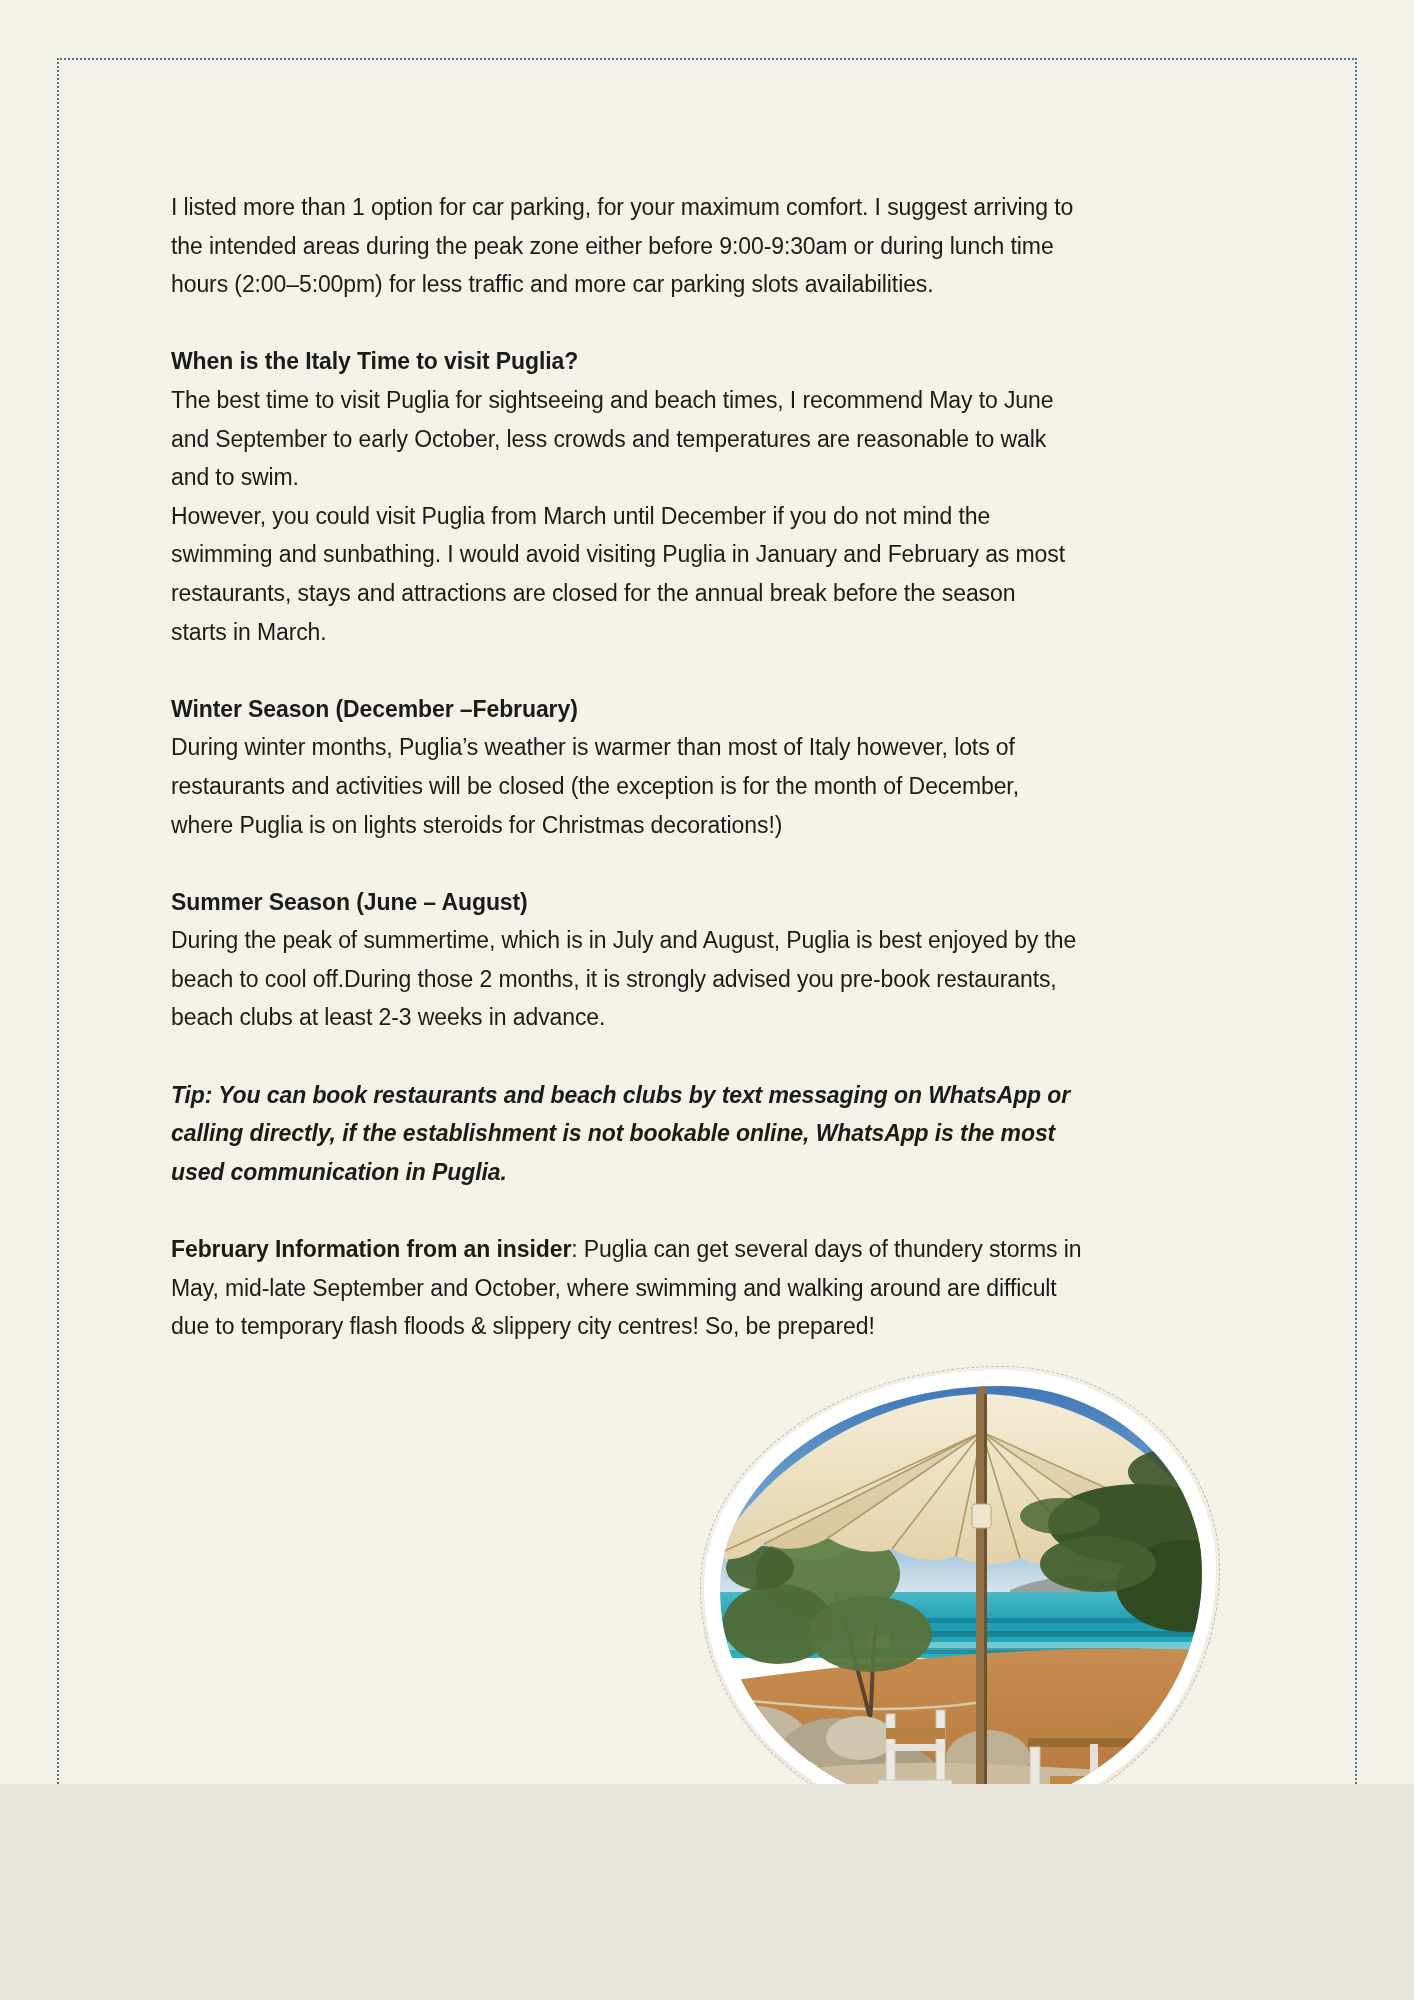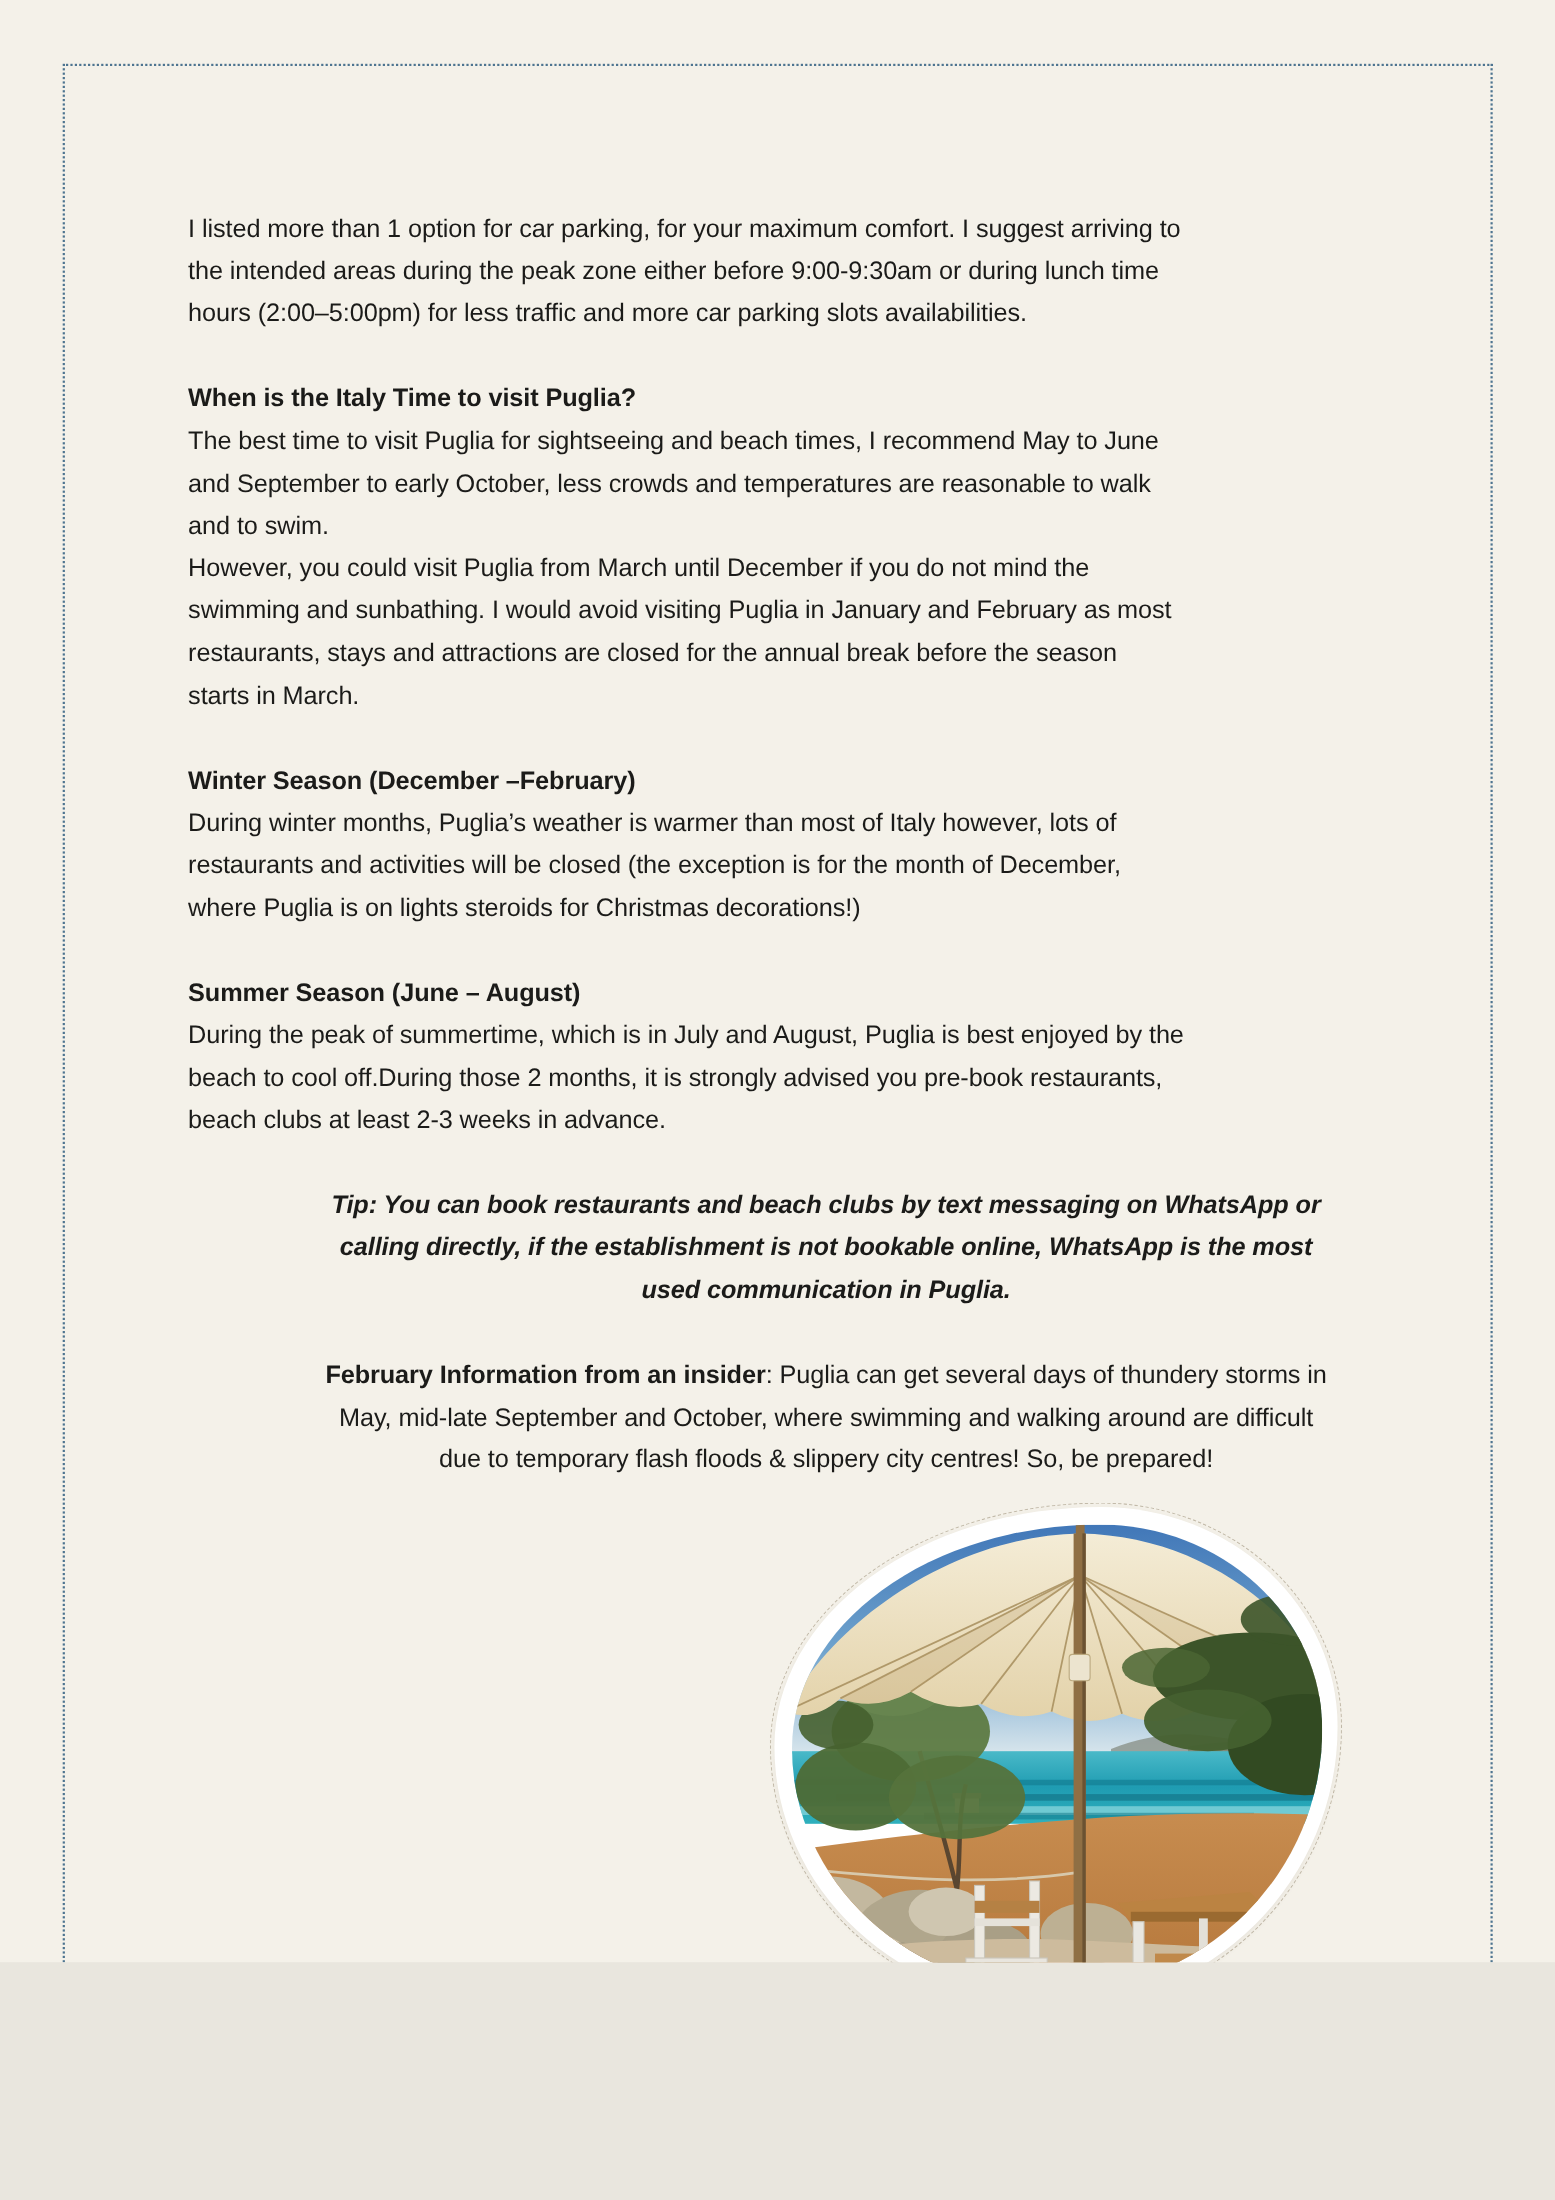--- a/index.html
+++ b/index.html
@@ -24,21 +24,21 @@
     left:171px;top:188px;
     width:1160px;
     font-size:23px;
     line-height:38.6px;
   }
   .para{
     margin:0;
     white-space:pre-line;
     letter-spacing:-0.1px;
   }
-  .para.gap{margin-top:38.6px;text-align:center;}
+  .para.gap{margin-top:38.6px;}
   .heading{
     margin:38.6px 0 0 0;
     font-size:23px;
     line-height:38.6px;
     font-weight:700;
     letter-spacing:-0.1px;
   }
   .tip{
     font-weight:700;
     font-style:italic;

